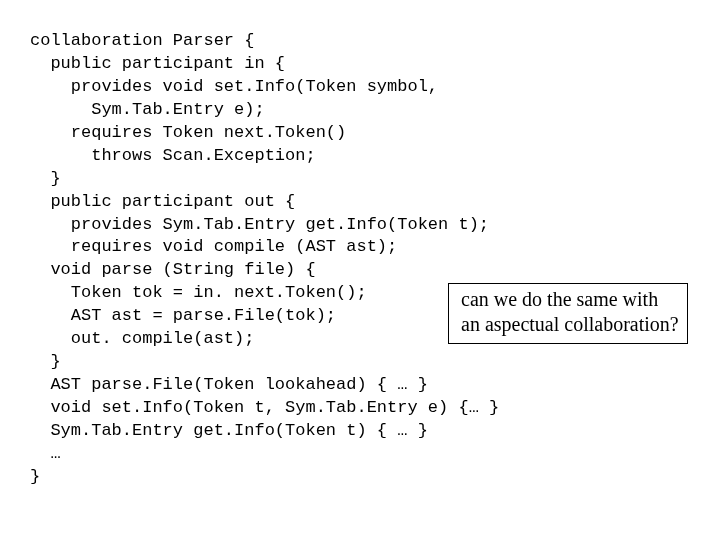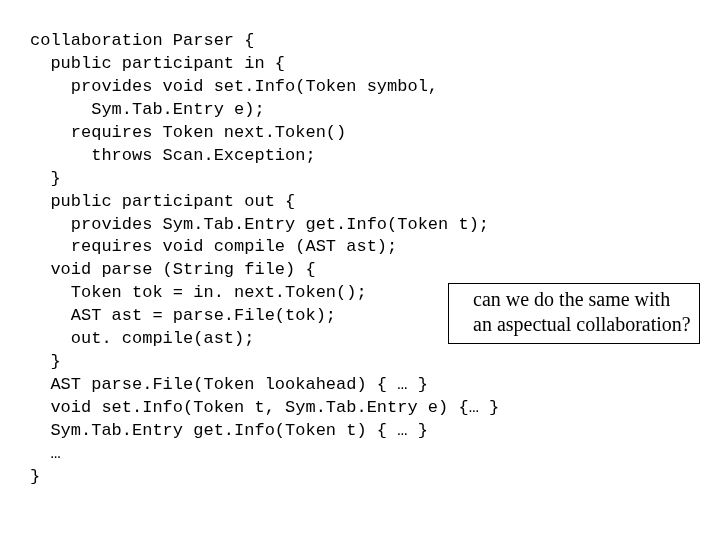--- a/index.html
+++ b/index.html
@@ -24,21 +24,21 @@
   .callout {
     position: absolute;
     top: 283px;
     left: 448px;
     width: 218px;
     border: 1.5px solid #000;
     background: #fff;
     font-family: "Times New Roman", Times, serif;
     font-size: 20px;
     line-height: 1.25;
-    padding: 3px 8px 6px 24px;
+    padding: 3px 8px 6px 12px;
   }
 </style>
 </head>
 <body>
 
 <div class="code-block"><span>collaboration Parser {</span>
 <span>  public participant in {</span>
 <span>    provides void set.Info(Token symbol,</span>
 <span>      Sym.Tab.Entry e);</span>
 <span>    requires Token next.Token()</span>

